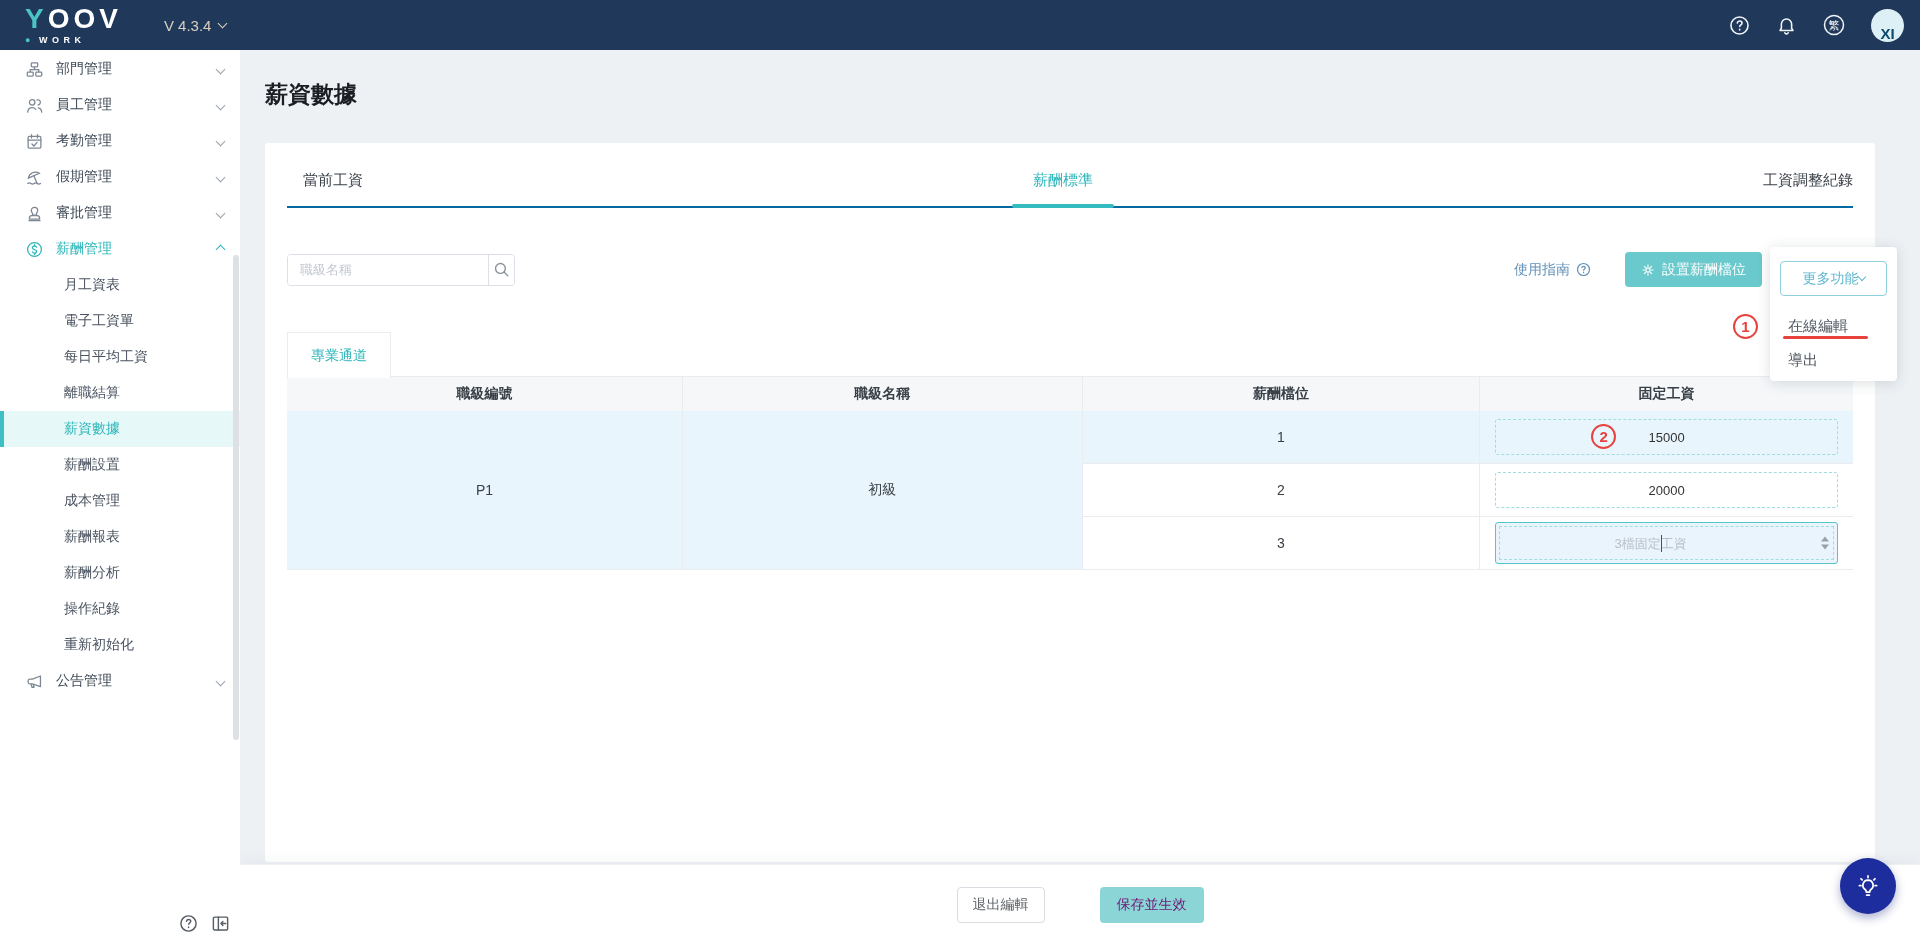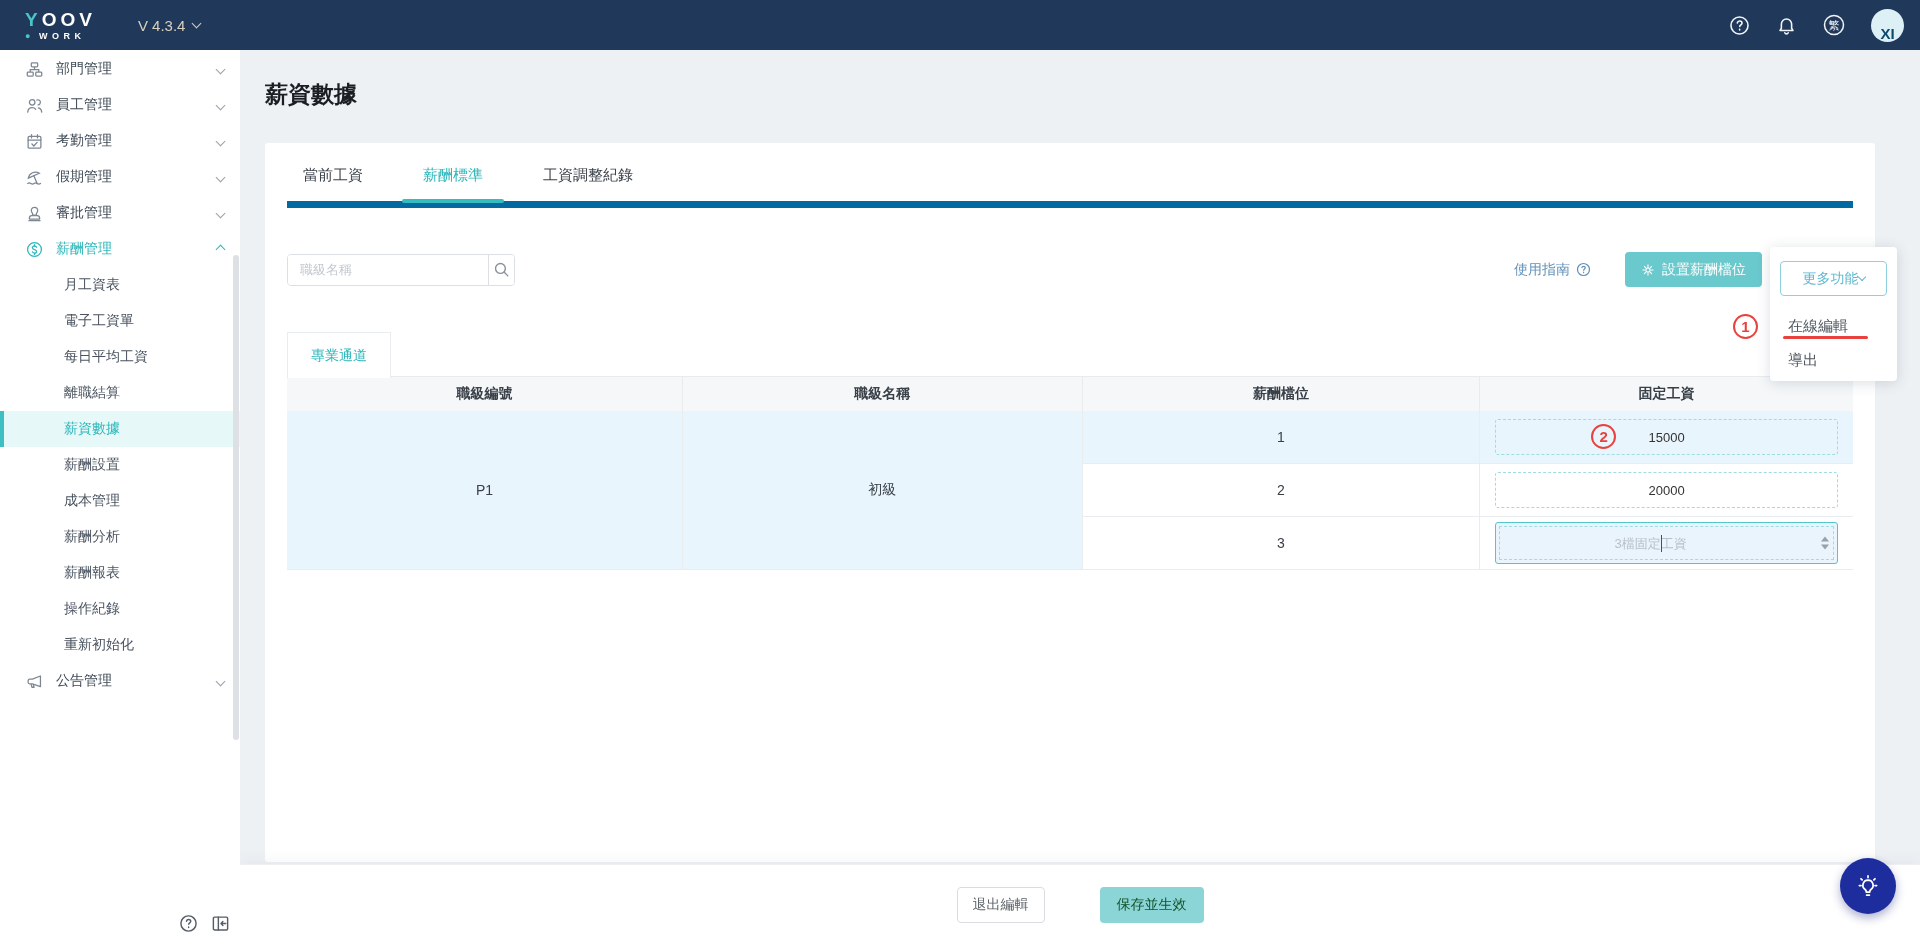--- a/index.html
+++ b/index.html
@@ -3,21 +3,21 @@
 <meta charset="utf-8">
 <style>
   * { margin:0; padding:0; box-sizing:border-box; }
   html,body { width:1920px; height:945px; }
   body { font-family:"Liberation Sans", sans-serif; }
   #app { position:relative; width:1920px; height:945px; background:#eef1f4; overflow:hidden; }
 
   
   .topbar { position:absolute; left:0; top:0; width:1920px; height:50px; background:#20395b; display:flex; align-items:center; z-index:90; }
   .logo { margin-left:25px; line-height:1; cursor:default; }
-  .logo-l1 { font-size:19px; font-weight:bold; letter-spacing:4px; color:#fff; }
+  .logo-l1 { font-size:28px; font-weight:bold; letter-spacing:4px; color:#fff; }
   .logo-l1 .y { color:#4cc3c7; }
   .logo-l2 { font-size:9px; font-weight:bold; letter-spacing:4.5px; color:#fff; margin-top:3px; display:flex; align-items:center; gap:4px;}
   .logo-l2 .dot { color:#4cc3c7; font-size:9px; }
   .version { margin-left:42px; color:#d8d0bf; font-size:15px; display:flex; align-items:center; gap:8px; cursor:pointer; }
   .chev { display:inline-block; width:7px; height:7px; border-right:1.6px solid currentColor; border-bottom:1.6px solid currentColor; transform:rotate(45deg); margin-top:-3px; }
   .top-right { margin-left:auto; display:flex; align-items:center; gap:26px; margin-right:16px; }
   .top-icon { width:21px; height:21px; color:#f2f5f8; cursor:pointer; display:flex; }
   .top-icon svg { width:100%; height:100%; }
   .lang-badge { width:22px; height:22px; }
   .avatar { width:33px; height:33px; border-radius:50%; background:#ddf0f6; color:#0c4a6e; font-size:15px; font-weight:bold; display:flex; align-items:flex-end; justify-content:center; cursor:pointer; }
@@ -36,21 +36,21 @@
   .sub-item.active::before { content:""; position:absolute; left:0; top:0; width:4px; height:100%; background:#3ebfc3; }
   .side-scroll { position:absolute; right:1px; top:205px; width:6px; height:485px; border-radius:3px; background:#dde0e4; cursor:pointer; }
   .side-bottom { position:absolute; right:10px; bottom:12px; display:flex; gap:13px; color:#565d66; }
   .side-bottom .sbi { width:19px; height:19px; cursor:pointer; display:flex; }
   .side-bottom svg { width:100%; height:100%; }
 
   
   .page-title { position:absolute; left:265px; top:79px; font-size:23px; font-weight:bold; color:#1b1f24; }
   .card { position:absolute; left:265px; top:143px; width:1610px; height:719px; background:#fff; border-radius:3px; }
 
-  .tabs-row { position:absolute; left:22px; right:22px; top:0; height:65px; border-bottom:7px solid #0369a1; display:flex; align-items:flex-end; gap:60px; padding-left:16px; }
+  .tabs-row { position:absolute; left:22px; right:22px; top:0; height:65px; border-bottom:2px solid #0369a1; display:flex; align-items:flex-end; gap:60px; padding-left:16px;justify-content:space-between; }
   .tab { font-size:15px; color:#3c424a; padding-bottom:16px; cursor:pointer; position:relative; }
   .tab.active { color:#2eb6ba; }
   .tab.active::after { content:""; position:absolute; left:-21px; right:-21px; bottom:-2px; height:4px; border-radius:2px; background:#35bcc0; }
 
   .toolbar { position:absolute; left:22px; right:22px; top:109px; height:35px; display:flex; align-items:center; }
   .search-group { display:flex; height:32px; width:228px; border:1px solid #dcdfe6; border-radius:4px; overflow:hidden; background:#fff; }
   .search-input { flex:1; border:none; outline:none; padding:0 12px; font-size:13px; color:#333; font-family:"Liberation Sans", sans-serif; }
   .search-input::placeholder { color:#c2c7cf; }
   .search-btn { width:36px; border-left:1px solid #dcdfe6; background:#fff; display:flex; align-items:center; justify-content:center; cursor:pointer; color:#8a919b; }
   .search-btn svg { width:17px; height:17px; }
@@ -99,21 +99,21 @@
 
   
   .anno-circle { position:absolute; width:25px; height:25px; border:2px solid #e8423f; border-radius:50%; color:#e8423f; font-size:15px; font-weight:bold; display:flex; align-items:center; justify-content:center; background:transparent; z-index:70; }
   .anno-1 { left:1733px; top:314px; }
   .anno-2 { left:96px; top:5px; }
   .anno-underline { position:absolute; left:1783px; top:336px; width:85px; height:3px; background:#e8423f; border-radius:2px; z-index:70; }
 
   
   .footer { position:absolute; left:240px; top:864px; width:1680px; height:81px; background:#fff; border-top:1px solid #eef0f2; box-shadow:0 -6px 12px rgba(60,70,90,.04); display:flex; align-items:center; justify-content:center; gap:10px; z-index:30; }
   .btn-exit { width:88px; height:36px; background:#fff; border:1px solid #d9dce1; border-radius:4px; color:#5c6268; font-size:14px; cursor:pointer; font-family:"Liberation Sans", sans-serif; }
-  .btn-save { width:104px; height:36px; background:#8bd5d7; border:none; border-radius:4px; color:#14532d; font-size:14px; cursor:pointer; font-family:"Liberation Sans", sans-serif;margin-left:45px; }
+  .btn-save { width:104px; height:36px; background:#8bd5d7; border:none; border-radius:4px; color:#701a75; font-size:14px; cursor:pointer; font-family:"Liberation Sans", sans-serif;margin-left:45px; }
 
   
   .fab { position:absolute; left:1840px; top:858px; width:56px; height:56px; border-radius:50%; background:#1d2d9d; box-shadow:0 4px 10px rgba(20,30,120,.35); display:flex; align-items:center; justify-content:center; cursor:pointer; z-index:80; }
   .fab svg { width:28px; height:28px; }
 </style>
 </head>
 <body>
 
 <div id="app">
 
@@ -239,24 +239,24 @@
       <div class="sub-item active">
           <span>薪資數據</span>
         </div>
       <div class="sub-item">
           <span>薪酬設置</span>
         </div>
       <div class="sub-item">
           <span>成本管理</span>
         </div>
       <div class="sub-item">
+          <span>薪酬報表</span>
+        </div>
+      <div class="sub-item">
           <span>薪酬分析</span>
-        </div>
-      <div class="sub-item">
-          <span>薪酬報表</span>
         </div>
       <div class="sub-item">
           <span>操作紀錄</span>
         </div>
       <div class="sub-item">
           <span>重新初始化</span>
         </div>
       <div class="nav-item">
         <span class="nicon">
             <svg viewBox="0 0 16 16" fill="none" stroke="currentColor" stroke-width="1.2" stroke-linejoin="round">

